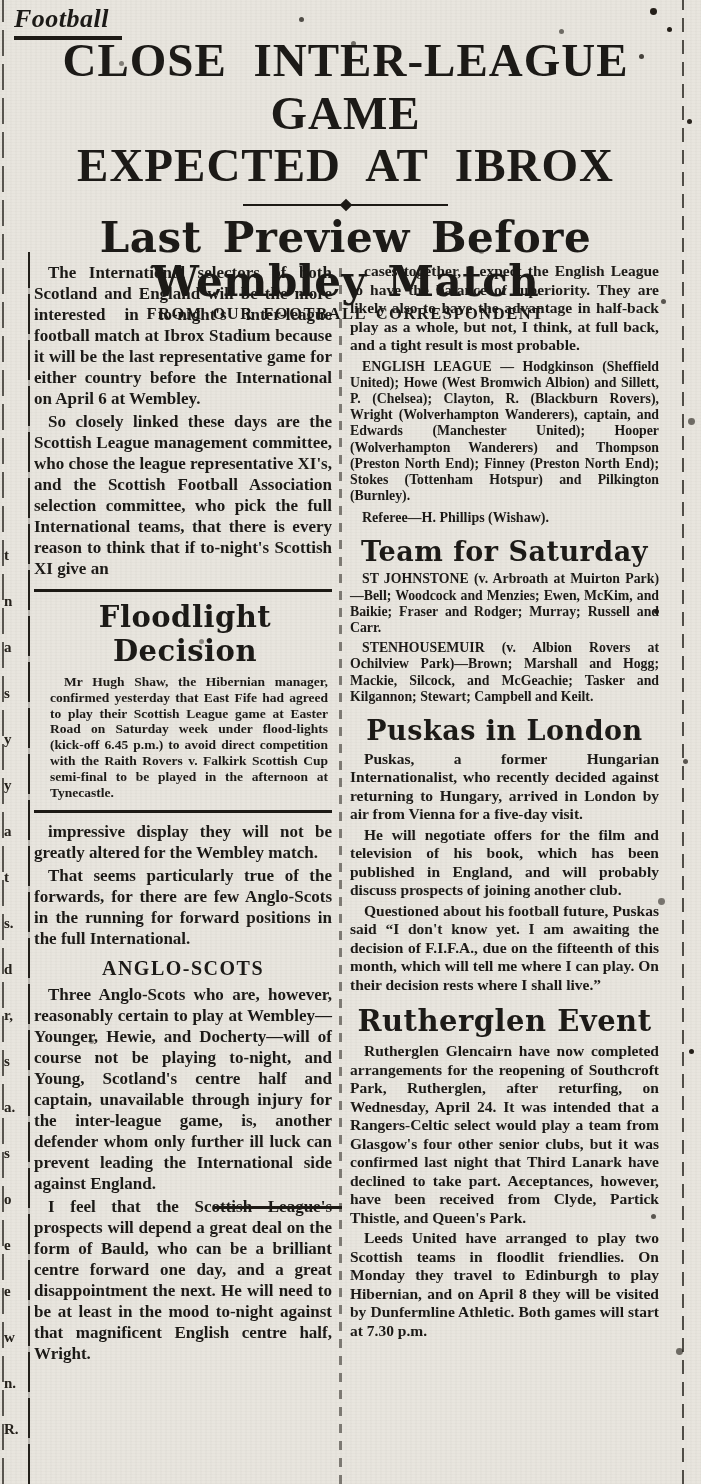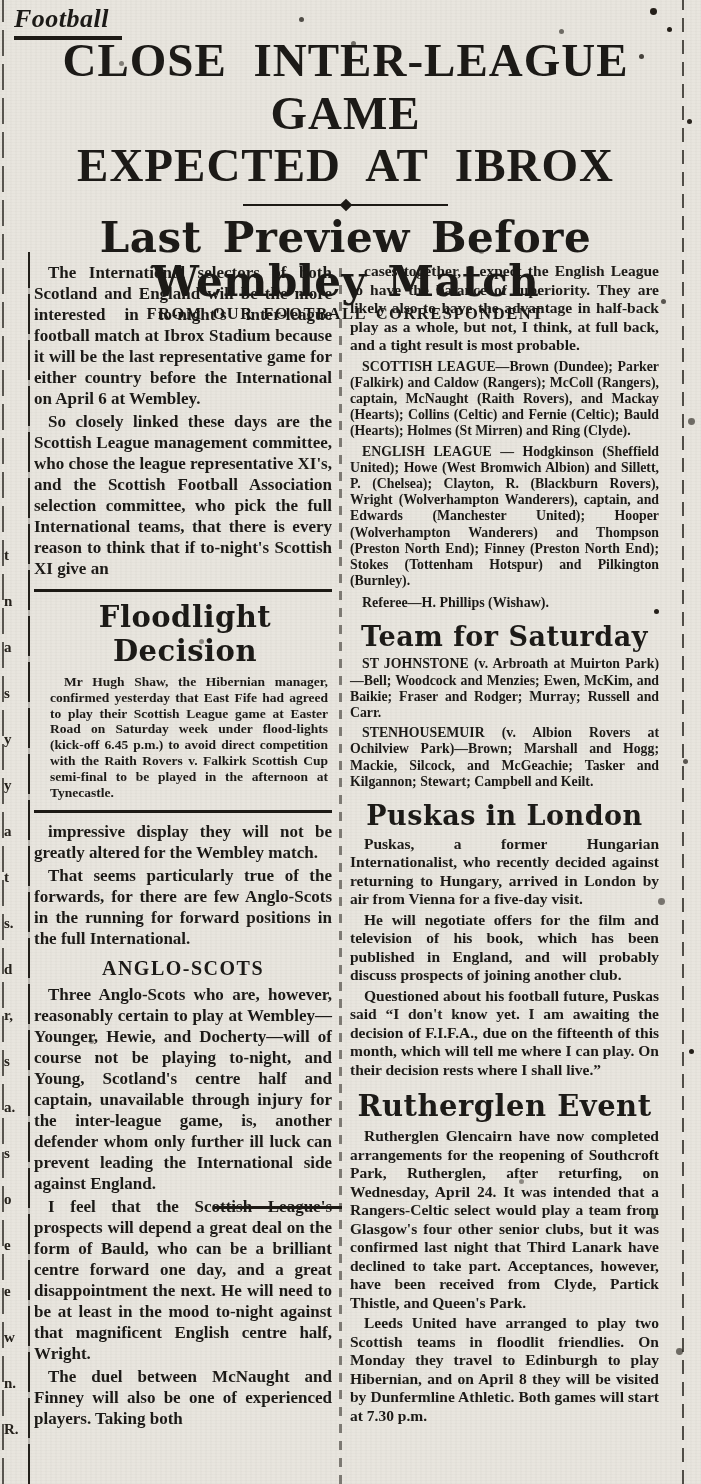--- a/index.html
+++ b/index.html
@@ -133,28 +133,26 @@
       <div class="flood-box">
         <div class="flood-title">Floodlight Decision</div>
         <div class="flood-body">Mr Hugh Shaw, the Hibernian manager, confirmed yesterday that East Fife had agreed to play their Scottish League game at Easter Road on Saturday week under flood-lights (kick-off 6.45 p.m.) to avoid direct competition with the Raith Rovers v. Falkirk Scottish Cup semi-final to be played in the afternoon at Tynecastle.</div>
       </div>
 
       <p class="body-p">impressive display they will not be greatly altered for the Wembley match.</p>
       <p class="body-p">That seems particularly true of the forwards, for there are few Anglo-Scots in the running for forward positions in the full International.</p>
       <div class="subhead-small">ANGLO-SCOTS</div>
       <p class="body-p">Three Anglo-Scots who are, however, reasonably certain to play at Wembley—Younger, Hewie, and Docherty—will of course not be playing to-night, and Young, Scotland's centre half and captain, unavailable through injury for the inter-league game, is, another defender whom only further ill luck can prevent leading the International side against England.</p>
       <p class="body-p">I feel that the Scottish League's prospects will depend a great deal on the form of Bauld, who can be a brilliant centre forward one day, and a great disappointment the next. He will need to be at least in the mood to-night against that magnificent English centre half, Wright.</p>
-      <p class="body-p">The duel between McNaught and Finney will also be one of experienced players. Taking both</p>
     </div>
 
     <div class="center-rule"></div>
 
     <div class="col-right">
       <p class="body-p">cases together, I expect the English League to have the balance of superiority. They are likely also to have the advantage in half-back play as a whole, but not, I think, at full back, and a tight result is most probable.</p>
-      <p class="teamlist">SCOTTISH LEAGUE—Brown (Dundee); Parker (Falkirk) and Caldow (Rangers); McColl (Rangers), captain, McNaught (Raith Rovers), and Mackay (Hearts); Collins (Celtic) and Fernie (Celtic); Bauld (Hearts); Holmes (St Mirren) and Ring (Clyde).</p>
       <p class="teamlist">ENGLISH LEAGUE — Hodgkinson (Sheffield United); Howe (West Bromwich Albion) and Sillett, P. (Chelsea); Clayton, R. (Blackburn Rovers), Wright (Wolverhampton Wanderers), captain, and Edwards (Manchester United); Hooper (Wolverhampton Wanderers) and Thompson (Preston North End); Finney (Preston North End); Stokes (Tottenham Hotspur) and Pilkington (Burnley).</p>
       <p class="referee">Referee—H. Phillips (Wishaw).</p>
 
       <div class="section-title t28">Team for Saturday</div>
       <p class="teamlist">ST JOHNSTONE (v. Arbroath at Muirton Park)—Bell; Woodcock and Menzies; Ewen, McKim, and Baikie; Fraser and Rodger; Murray; Russell and Carr.</p>
       <p class="teamlist">STENHOUSEMUIR (v. Albion Rovers at Ochilview Park)—Brown; Marshall and Hogg; Mackie, Silcock, and McGeachie; Tasker and Kilgannon; Stewart; Campbell and Keilt.</p>
 
       <div class="section-title t28">Puskas in London</div>
       <p class="body-p">Puskas, a former Hungarian Internationalist, who recently decided against returning to Hungary, arrived in London by air from Vienna for a five-day visit.</p>
       <p class="body-p">He will negotiate offers for the film and television of his book, which has been published in England, and will probably discuss prospects of joining another club.</p>

